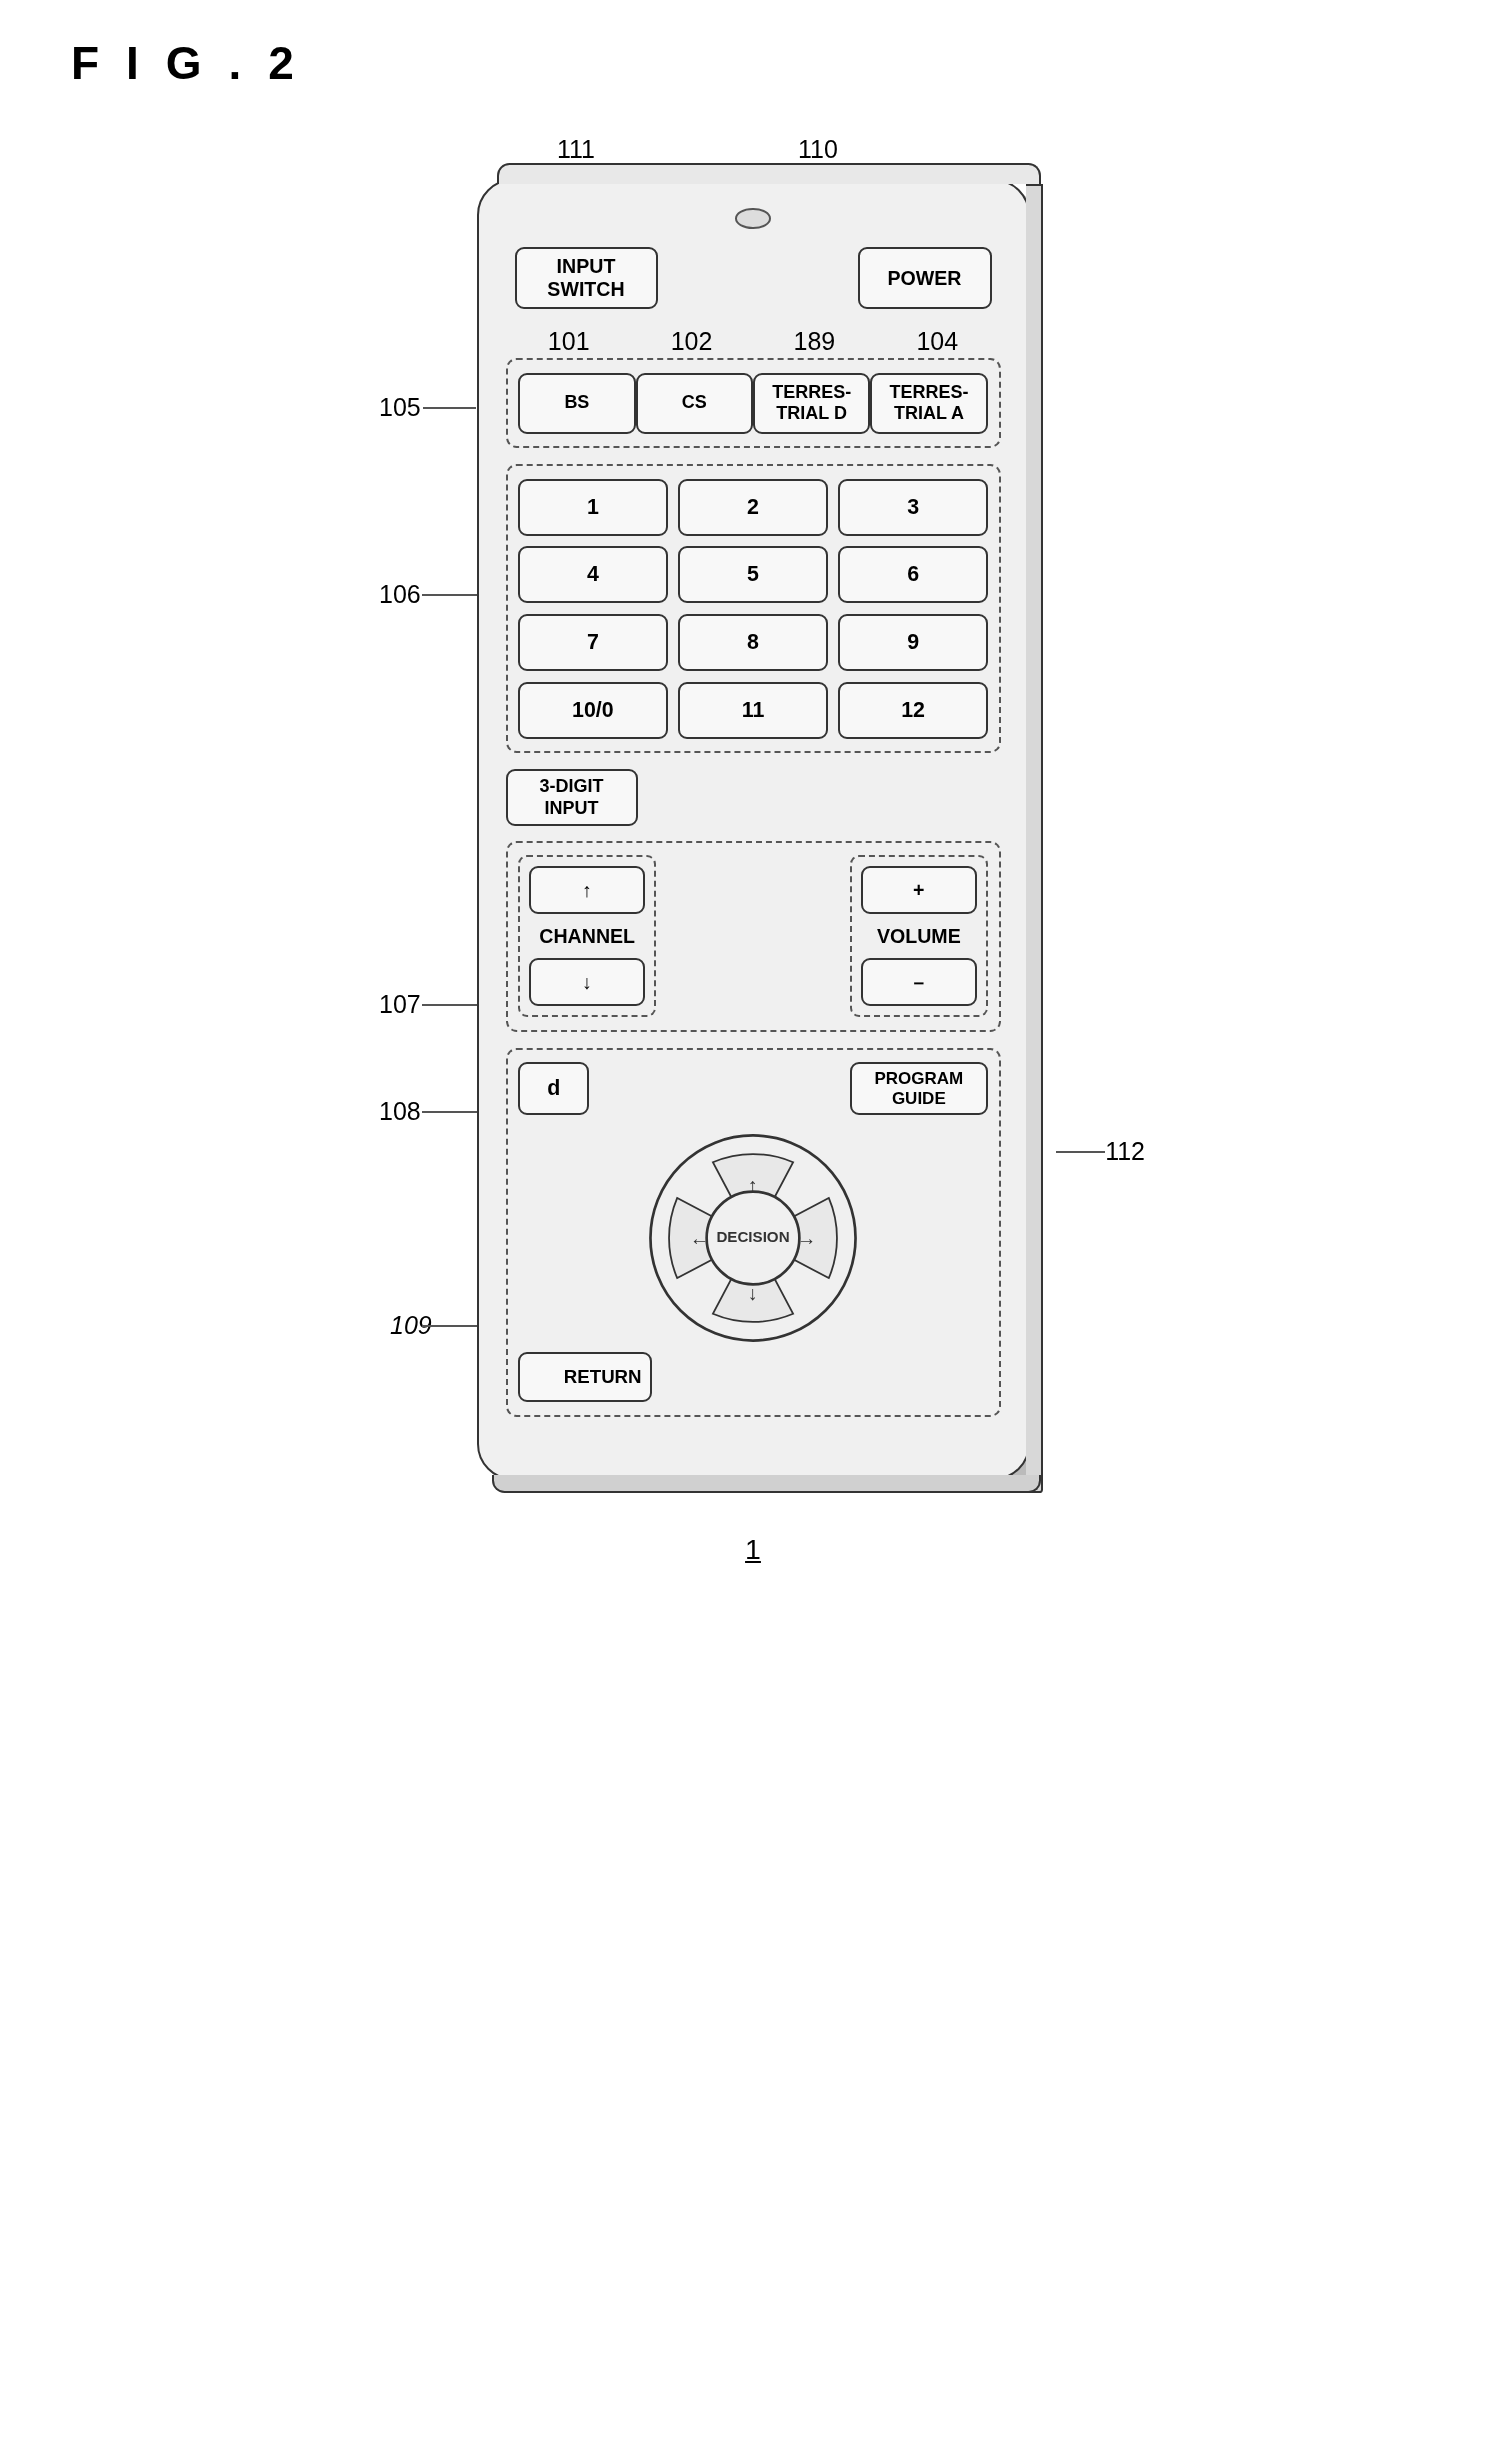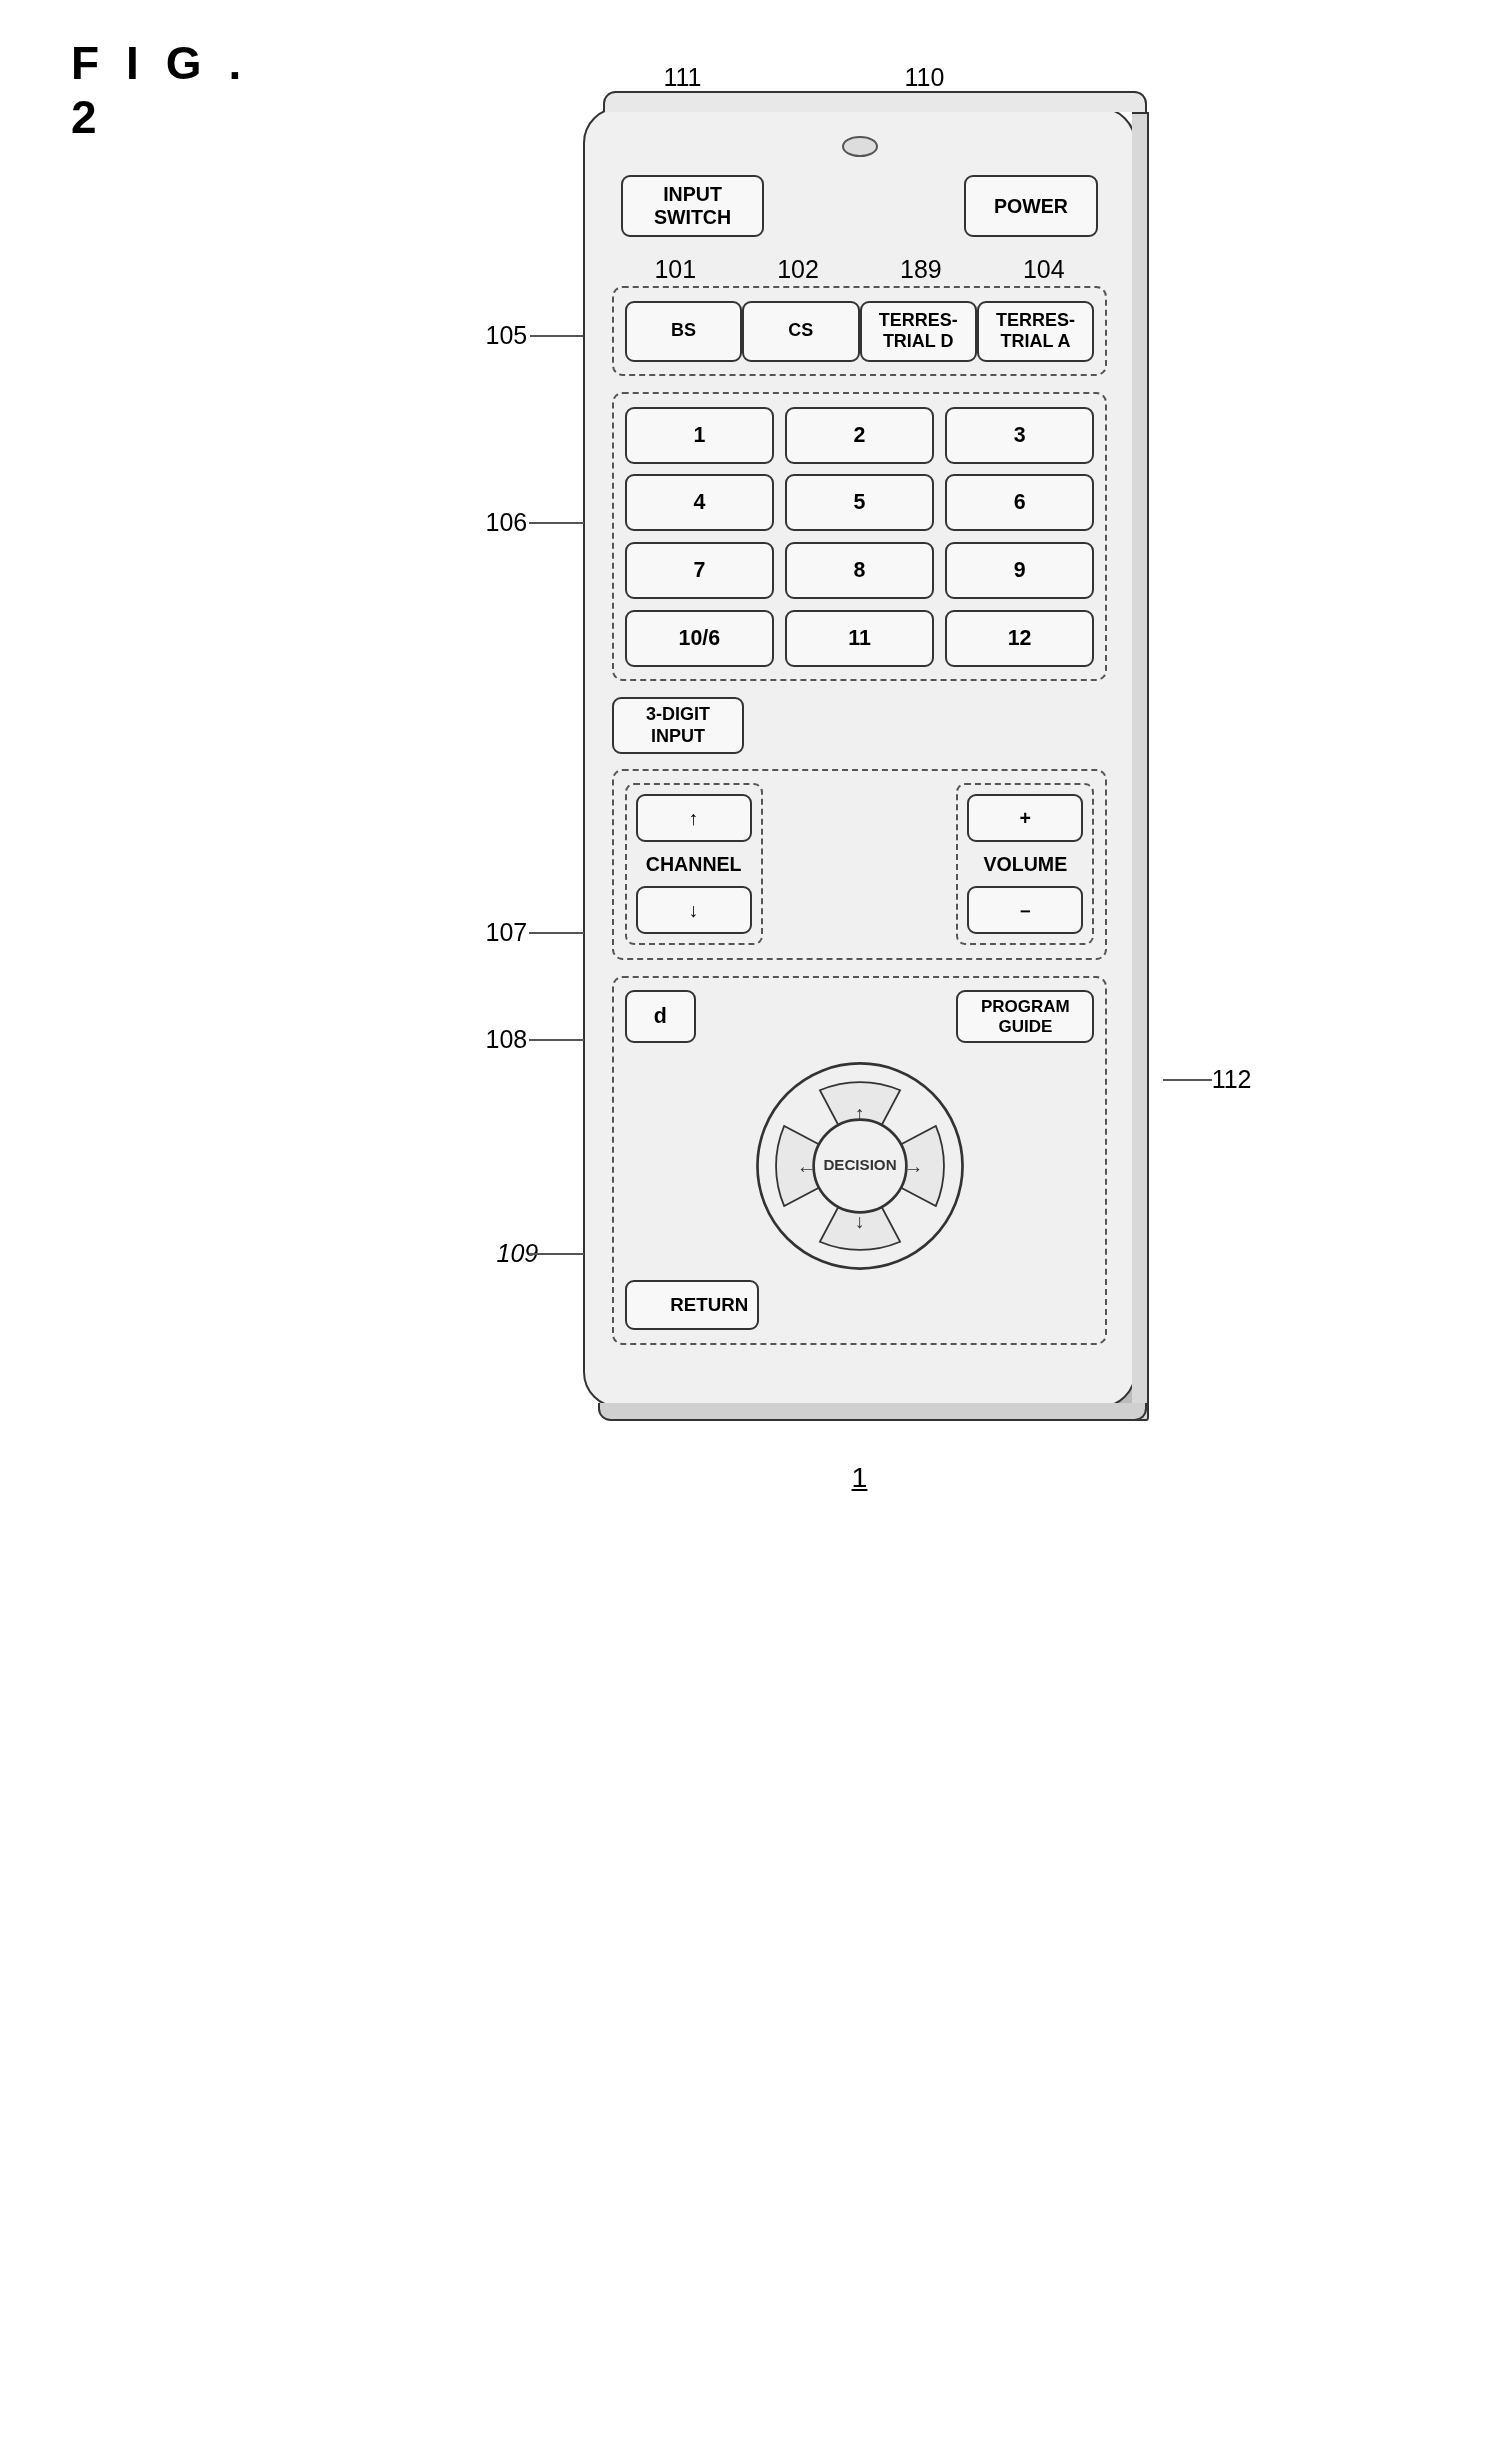--- a/index.html
+++ b/index.html
@@ -10,21 +10,21 @@
       min-height: 2450px;
       position: relative;
     }
 
     .page-container {
       width: 1506px;
       min-height: 2450px;
       background: #fff;
       position: relative;
       display: flex;
-      flex-direction: row;
+      flex-direction: column;
       align-items: flex-start;
       padding: 36px 53px;
     }
 
     .fig-label {
       font-size: 46px;
       font-weight: bold;
       letter-spacing: 7.1px;
       margin-bottom: 18px;
       margin-left: 18px;
@@ -390,21 +390,21 @@
             <div class="btn-number">
               <span>7</span>
             </div>
             <div class="btn-number">
               <span>8</span>
             </div>
             <div class="btn-number">
               <span>9</span>
             </div>
             <div class="btn-number">
-              <span>10/6</span>
+              <span>10/0</span>
             </div>
             <div class="btn-number">
               <span>11</span>
             </div>
             <div class="btn-number">
               <span>12</span>
             </div>
           </div>
         </div>
 

